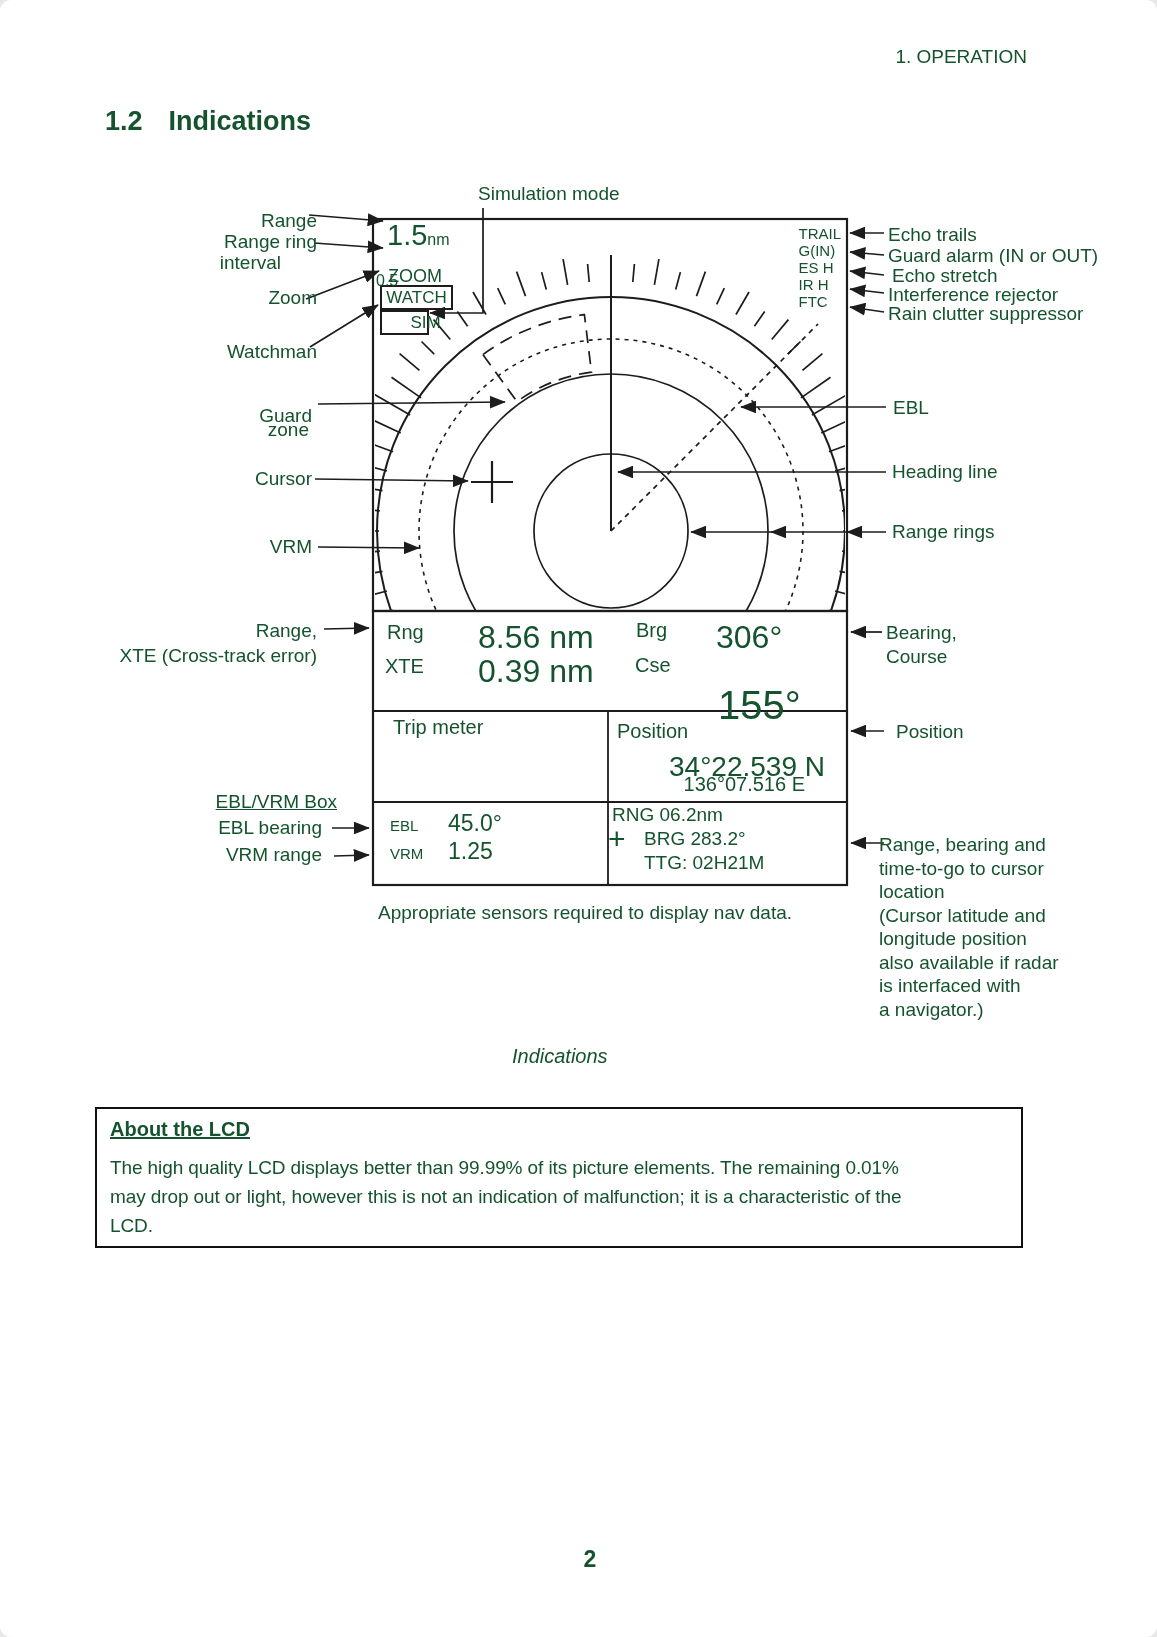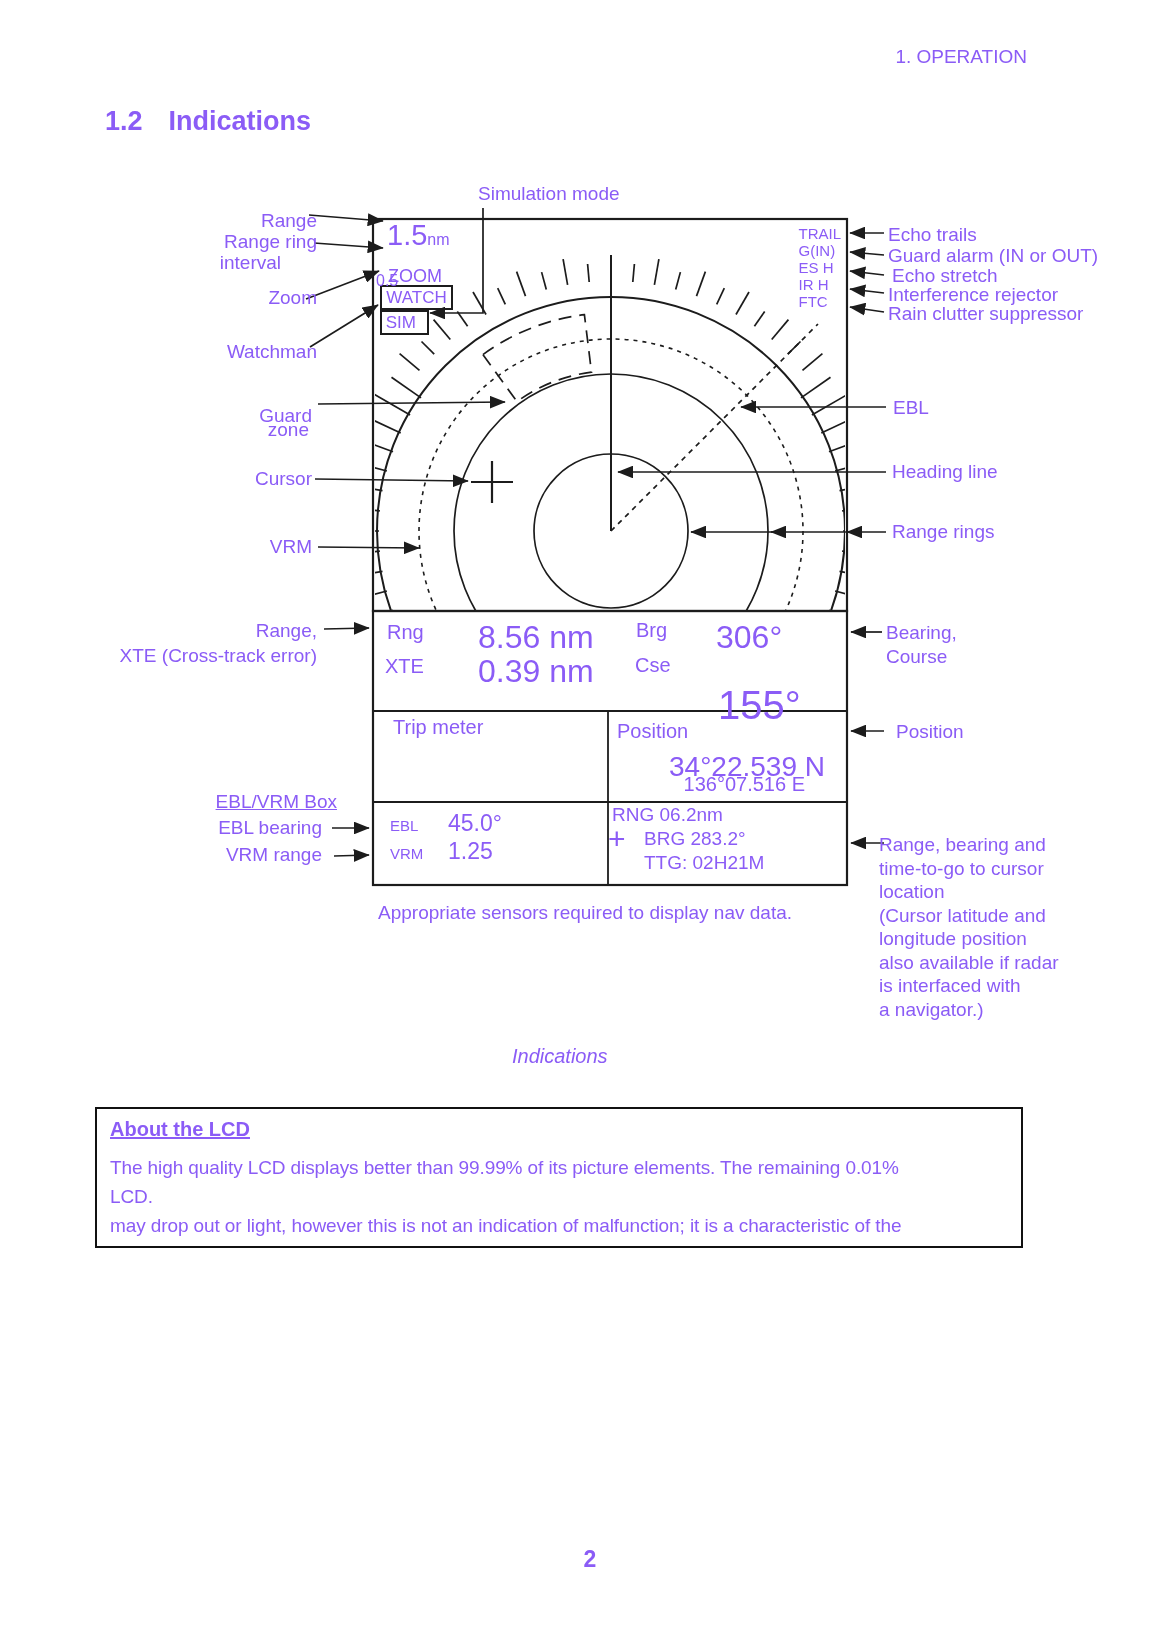--- a/index.html
+++ b/index.html
@@ -1,17 +1,17 @@
 <!DOCTYPE html>
 <html><head>
 <meta charset="utf-8">
 <style>
   html,body{margin:0;padding:0;background:#e8e8e8;}
   .page{position:relative;width:1157px;height:1637px;background:#ffffff;
-        font-family:"Liberation Sans",sans-serif;color:#8b5cf6;overflow:hidden;margin:0 auto;}
+        font-family:"Liberation Sans",sans-serif;color:#14532d;overflow:hidden;margin:0 auto;border-radius:11px;}
   .abs{position:absolute;white-space:nowrap;line-height:1.16;}
   .lbl{font-size:19px;}
   svg{position:absolute;left:0;top:0;}
   .lcdbox{position:absolute;border:2px solid #111;background:#fff;}
 </style>
 </head>
 <body>
 
 <div class="page">
 
@@ -186,21 +186,21 @@
     <div>is interfaced with</div>
     <div>a navigator.)</div>
   </div>
 
   <div class="abs" style="left:387px;top:219px;font-size:29px;">
     <span>1.5</span><span style="font-size:16px;">nm</span>
   </div>
   <div class="abs" style="left:376px;top:247px;font-size:16px;margin-top:25px;">0.5</div>
   <div class="abs" style="left:388px;top:266px;font-size:18px;">ZOOM</div>
   <div class="abs" style="left:381px;top:288px;width:71px;text-align:center;font-size:17px;">WATCH</div>
-  <div class="abs" style="left:365px;top:313px;width:51px;text-align:right;font-size:17px;">SIM</div>
+  <div class="abs" style="left:400px;top:313px;width:51px;text-align:center;font-size:17px;">SIM</div>
   <div class="abs" style="right:316px;top:225px;font-size:15px;line-height:17px;text-align:left;">
     <div>TRAIL</div>
     <div>G(IN)</div>
     <div>ES H</div>
     <div>IR H</div>
     <div>FTC</div>
   </div>
 
   <div class="abs" style="left:387px;top:621px;font-size:20px;">Rng</div>
   <div class="abs" style="left:478px;top:619px;font-size:32px;">8.56 nm</div>
@@ -225,19 +225,19 @@
   <div class="abs" style="left:644px;top:828px;font-size:19px;">BRG 283.2°</div>
   <div class="abs" style="left:644px;top:852px;font-size:19px;">TTG: 02H21M</div>
 
   <div class="abs" style="left:378px;top:902px;font-size:19px;">Appropriate sensors required to display nav data.</div>
   <div class="abs" style="left:512px;top:1045px;font-size:20px;font-style:italic;">Indications</div>
 
   <div class="lcdbox" style="left:95px;top:1107px;width:924px;height:137px;">
     <div class="abs" style="left:13px;top:9px;font-size:20px;font-weight:bold;text-decoration:underline;">About the LCD</div>
     <div class="abs" style="left:13px;top:44px;font-size:19px;line-height:29px;letter-spacing:-0.1px;">
       <div>The high quality LCD displays better than 99.99% of its picture elements. The remaining 0.01%</div>
+      <div>may drop out or light, however this is not an indication of malfunction; it is a characteristic of the</div>
       <div>LCD.</div>
-      <div>may drop out or light, however this is not an indication of malfunction; it is a characteristic of the</div>
     </div>
   </div>
 
   <div class="abs" style="left:560px;top:1546px;width:60px;text-align:center;font-size:23px;font-weight:bold;">2</div>
 </div>
 
 </body></html>

